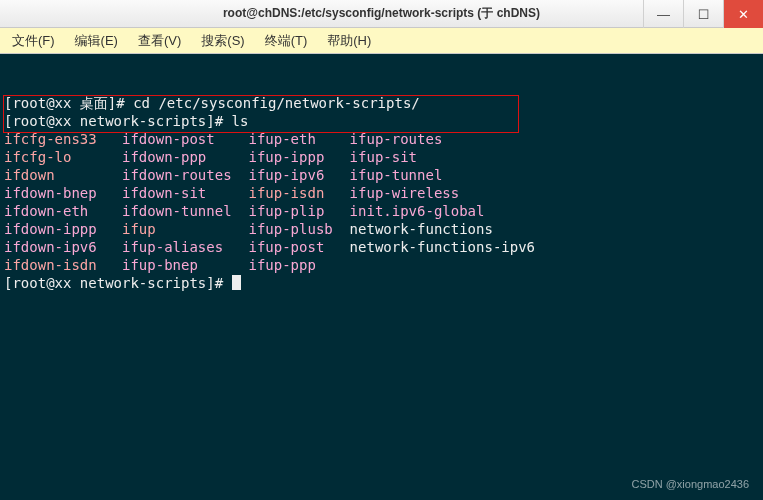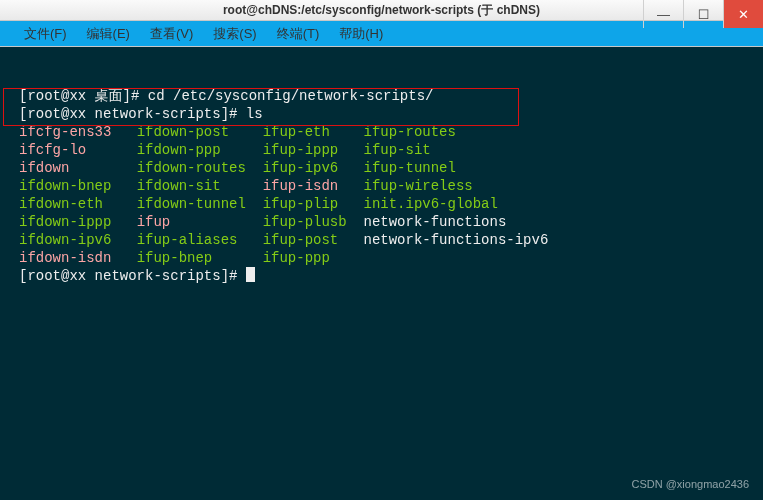--- a/index.html
+++ b/index.html
@@ -6,21 +6,21 @@
   body {
     width: 763px;
     height: 500px;
     background: #002b36;
     font-family: "DejaVu Sans Mono", "Consolas", monospace;
     font-size: 14px;
     overflow: hidden;
     position: relative;
   }
   .titlebar {
-    height: 21px;
+    height: 28px;
     background: linear-gradient(#fafafa, #e9e9e9);
     border-bottom: 1px solid #c8c8c8;
     display: flex;
     align-items: center;
     justify-content: center;
     position: relative;
     text-align: center;
   }
   .titlebar .title {
     font-family: sans-serif;
@@ -42,48 +42,47 @@
     align-items: center;
     justify-content: center;
     font-family: sans-serif;
     font-size: 13px;
     color: #444;
     border-left: 1px solid #d0d0d0;
   }
   .win-btn.close { background: #e04b3d; color: #fff; }
   .menubar {
     height: 26px;
-    background: #0ea5e9;
+    background: #fef9c3;
     border-bottom: 1px solid #c8c8c8;
     display: flex;
     align-items: center;
-    padding: 0 14px;
+    padding: 0 2px;
     font-family: sans-serif;
     font-size: 13px;
     color: #333;
   }
   .menubar .item { padding: 0 10px; }
   .terminal {
-    padding: 4px 19px;
+    padding: 4px 4px;
     color: #eee;
     white-space: pre;
     line-height: 18px;
     position: relative;
-    font-family: Liberation Mono, monospace;
   }
   .red-box {
     position: absolute;
     left: 3px;
     top: 41px;
     width: 516px;
     height: 38px;
     border: 1px solid #d11;
     pointer-events: none;
   }
-  .p-green { color: #84cc16; }
+  .p-green { color: #f9a8d4; }
   .p-cyan  { color: #fca5a5; }
   .p-white { color: #eee; }
   .cursor {
     display: inline-block;
     width: 9px;
     height: 15px;
     background: #eee;
     vertical-align: -2px;
   }
   .watermark {

